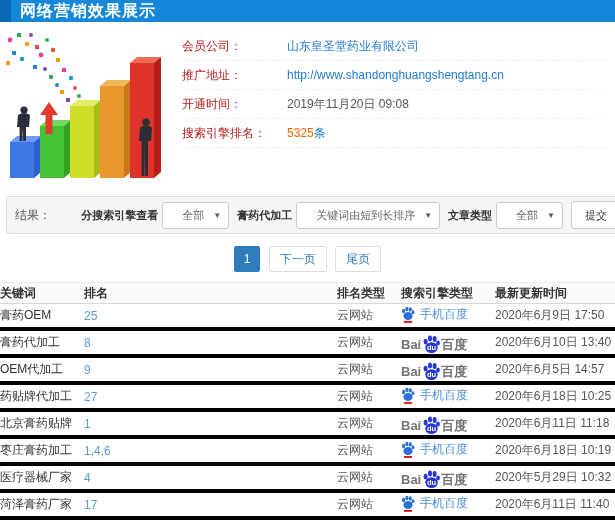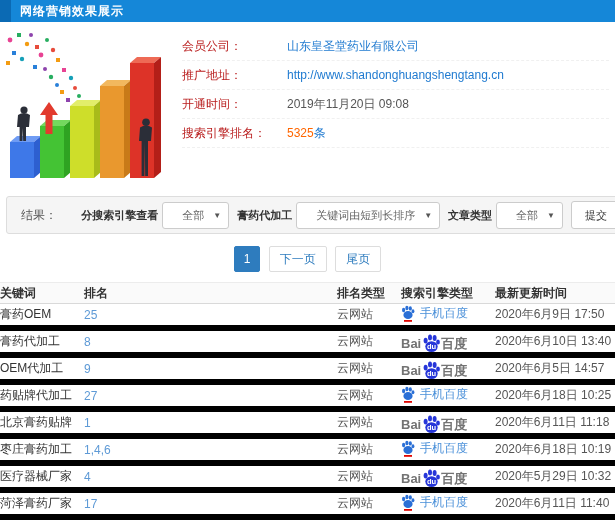--- a/index.html
+++ b/index.html
@@ -3,36 +3,36 @@
 <meta charset="utf-8">
 <style>
   * { margin:0; padding:0; box-sizing:border-box; }
   html,body { width:615px; height:520px; overflow:hidden; background:#fff;
     font-family:"Liberation Sans","DejaVu Sans",sans-serif; }
 
   
   .topbar { position:relative; height:22px; background:#1587d8; }
   .topbar .strip { position:absolute; left:0; top:0; width:11px; height:22px; background:#0b6ab4; }
   .topbar .title { position:absolute; left:20px; top:0; line-height:22px; color:#fff;
-    font-size:12px; font-weight:bold; letter-spacing:1px; }
+    font-size:16px; font-weight:bold; letter-spacing:1px; }
 
   
   .info-section { display:flex; padding:6px 0 6px 0; height:172px; }
   .illus { width:182px; height:160px; flex:none; }
   .info-list { flex:1; padding-top:4px; padding-right:6px; }
   .info-row { height:29px; line-height:29px; font-size:12px; border-bottom:1px dashed #f0f0f0; white-space:nowrap; }
   .info-row .lbl { display:inline-block; width:96px; color:#b91c1c; margin-right:9px; }
   .link { color:#1f7ad0; text-decoration:none; cursor:pointer; }
   .plain-val { color:#555; }
   .orange { color:#ff6600; }
 
   
   .filter-bar { position:relative; margin:2px 0 0 6px; width:630px; height:38px;
     background:#f5f5f5; border:1px solid #ddd; border-radius:3px; }
-  .result-label { position:absolute; left:14px; top:0; line-height:36px; font-size:12px; color:#555; }
+  .result-label { position:absolute; left:8px; top:0; line-height:36px; font-size:12px; color:#555; }
   .filter-group { position:absolute; right:14px; top:0; height:36px; display:flex; align-items:center; white-space:nowrap; }
   .f-label { font-size:11px; font-weight:bold; color:#333; margin:0 4px 0 8px; }
   .select { height:27px; background:#fff; border:1px solid #ccc; border-radius:3px;
     font-size:11px; color:#666; display:inline-flex; align-items:center;
     padding:0 7px 0 19px; cursor:pointer; }
   .select .caret { font-size:8px; color:#555; margin-left:9px; }
   .sel-narrow { min-width:56px; justify-content:space-between; }
   .btn-submit { height:28px; margin-left:8px; background:#fff; border:1px solid #ccc; border-radius:3px;
     font-size:11px; color:#333; padding:0 13px; cursor:pointer; }
 
@@ -40,21 +40,21 @@
   .pagination { text-align:center; margin:12px 0 10px 0; height:26px; }
   .page-btn { display:inline-block; height:26px; line-height:24px; padding:0 10px; margin:0 2px;
     border:1px solid #ddd; border-radius:2px; background:#fff; font-size:12px; color:#2e7cbe; cursor:pointer; vertical-align:top; }
   .page-btn.active { background:#2e7cbe; border-color:#2e7cbe; color:#fff; min-width:26px; padding:0 9px; }
 
   
   .rank-table { width:100%; margin-top:2px; }
   .t-row { display:grid; grid-template-columns:84px 253px 64px 94px 1fr; align-items:center; }
   .t-head { height:22px; background:#fafafa; border-top:1px solid #ececec; border-bottom:1px solid #d9d9d9;
     font-size:12px; font-weight:bold; color:#333; }
-  .t-body .t-row { height:27px; border-bottom:6px solid #000000; font-size:12px; color:#333; }
+  .t-body .t-row { height:27px; border-bottom:4px solid #000000; font-size:12px; color:#333; }
   .cell-rank { color:#5e9ad6; cursor:pointer; }
   .cell-type, .cell-time { color:#555; }
 
   .engine-mobile { display:inline-flex; align-items:center; color:#4a90d9; font-size:12px; }
   .engine-mobile svg { margin-right:5px; }
   .engine-baidu { display:inline-flex; align-items:flex-end; font-size:13px; font-weight:bold; color:#737373; line-height:14px; }
   .engine-baidu svg { margin:0 0px 0 1px; position:relative; top:2px; }
 </style>
 </head>
 <body>

